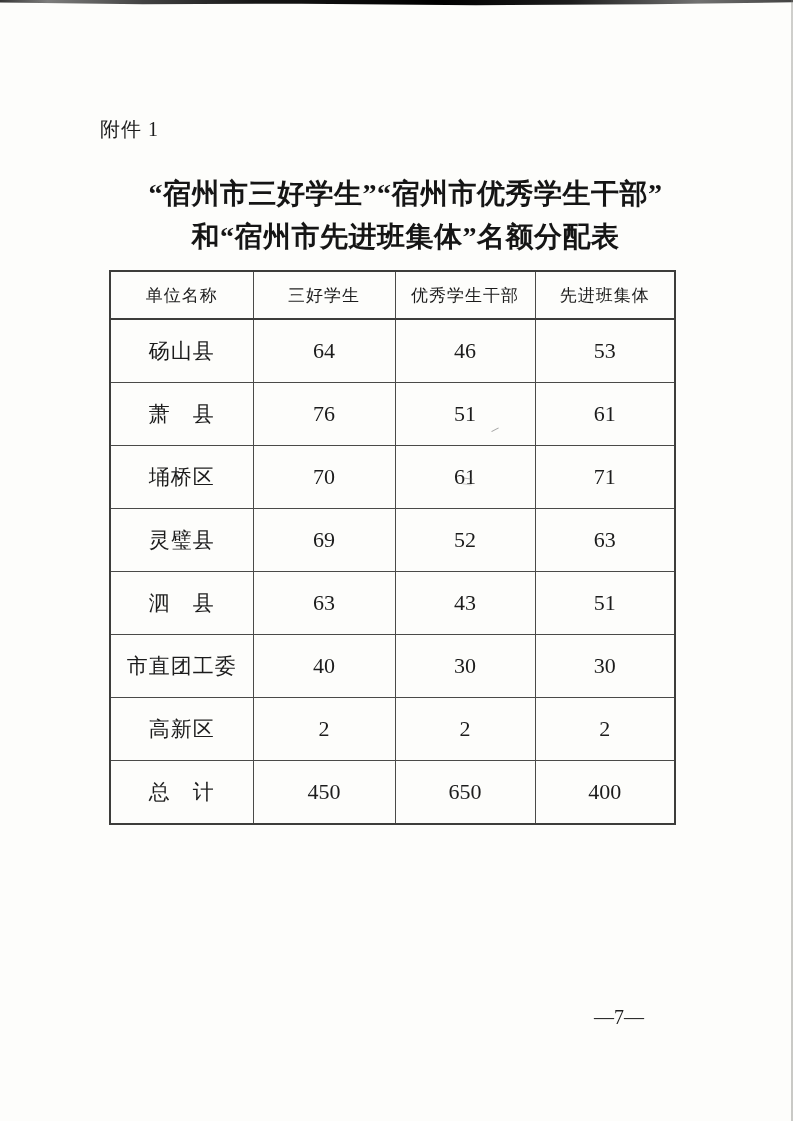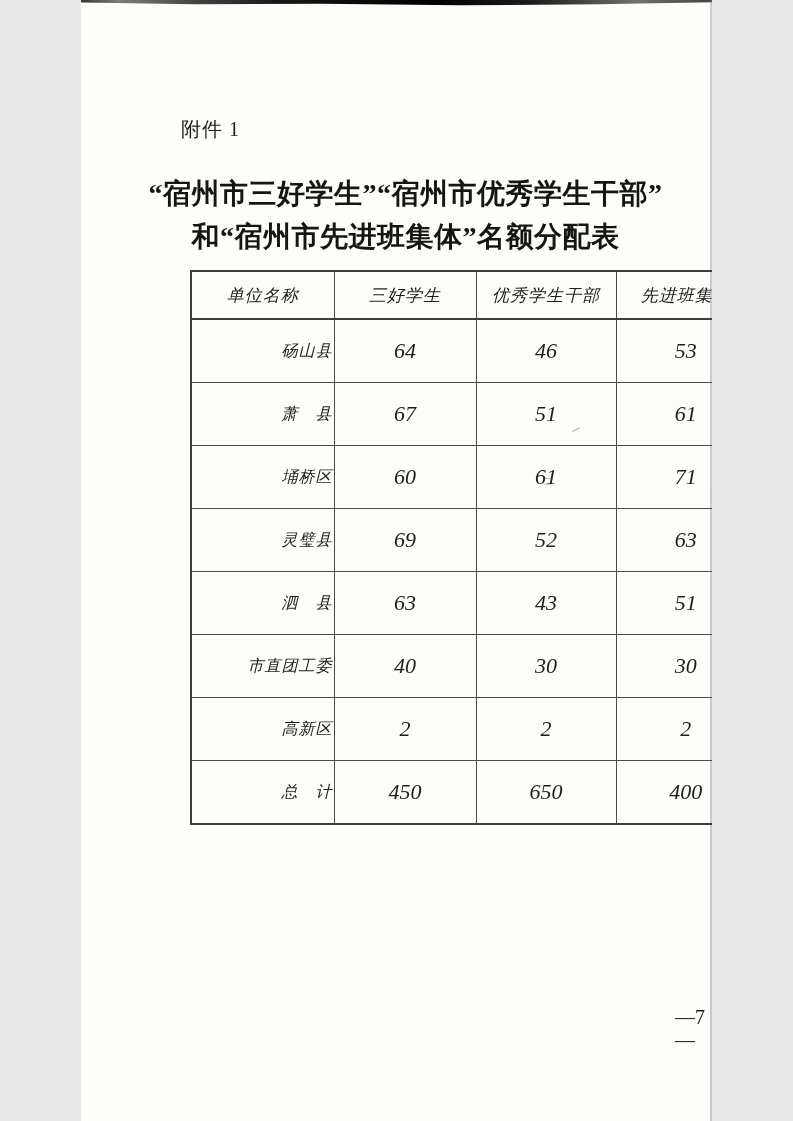--- a/index.html
+++ b/index.html
@@ -1,18 +1,18 @@
 <!DOCTYPE html>
 <html><head>
 <meta charset="utf-8">
 <style>
   html,body { margin:0; padding:0; background:#e8e8e8; }
   .page {
     position:relative;
-    width:631px; height:1121px;
+    width:793px; height:1121px;
     margin:0 auto;
     background:#fdfdfb;
     overflow:hidden;
     font-family:"Liberation Serif","DejaVu Serif",serif;
     color:#1c1c1c;
   }
   
   .scan-edge-top {
     position:absolute; top:0; left:0; width:100%; height:6px;
     background:linear-gradient(90deg,
@@ -34,32 +34,32 @@
     position:absolute; top:172px; left:9px; width:100%;
     text-align:center; font-weight:bold;
     font-size:28px; line-height:43px; letter-spacing:.5px;
     color:#151515;
   }
   table.alloc {
     position:absolute; left:109px; top:270px;
     width:565px; border-collapse:collapse; table-layout:fixed;
     background:transparent;
   }
-  table.alloc, table.alloc th, table.alloc td { border:1px solid #4a4a48;font-style:italic; }
+  table.alloc, table.alloc th, table.alloc td { border:1px solid #4a4a48; }
   table.alloc { border:2px solid #3d3d3b; }
   table.alloc thead th {
     height:44px; font-weight:normal; font-size:17px;
     border-bottom:2px solid #3d3d3b;
     letter-spacing:1px;
   }
   table.alloc tbody td {
     height:60px; text-align:center; vertical-align:middle;
     font-size:22px;
   }
-  table.alloc tbody td.unit { font-size:16px; letter-spacing:1px;text-align:right; }
+  table.alloc tbody td.unit { font-size:21px; letter-spacing:1px; }
   .page-number {
     position:absolute; left:594px; top:1006px;
     font-size:20px; letter-spacing:0；
     color:#2a2a2a;
   }
   
   .speck1 { position:absolute; left:492px; top:429px; width:8px; height:4px;
     border-top:1px solid rgba(90,90,90,.55); transform:rotate(-28deg); }
   .speck2 { position:absolute; left:463px; top:478px; width:9px; height:5px;
     border-top:1px solid rgba(110,110,110,.5); border-bottom:1px solid rgba(110,110,110,.35);
@@ -97,27 +97,27 @@
     </thead>
     <tbody>
         <tr>
           <td class="unit">砀山县</td>
           <td>64</td>
           <td>46</td>
           <td>53</td>
         </tr>
         <tr>
           <td class="unit">萧　县</td>
-          <td>67</td>
+          <td>76</td>
           <td>51</td>
           <td>61</td>
         </tr>
         <tr>
           <td class="unit">埇桥区</td>
-          <td>60</td>
+          <td>70</td>
           <td>61</td>
           <td>71</td>
         </tr>
         <tr>
           <td class="unit">灵璧县</td>
           <td>69</td>
           <td>52</td>
           <td>63</td>
         </tr>
         <tr>

